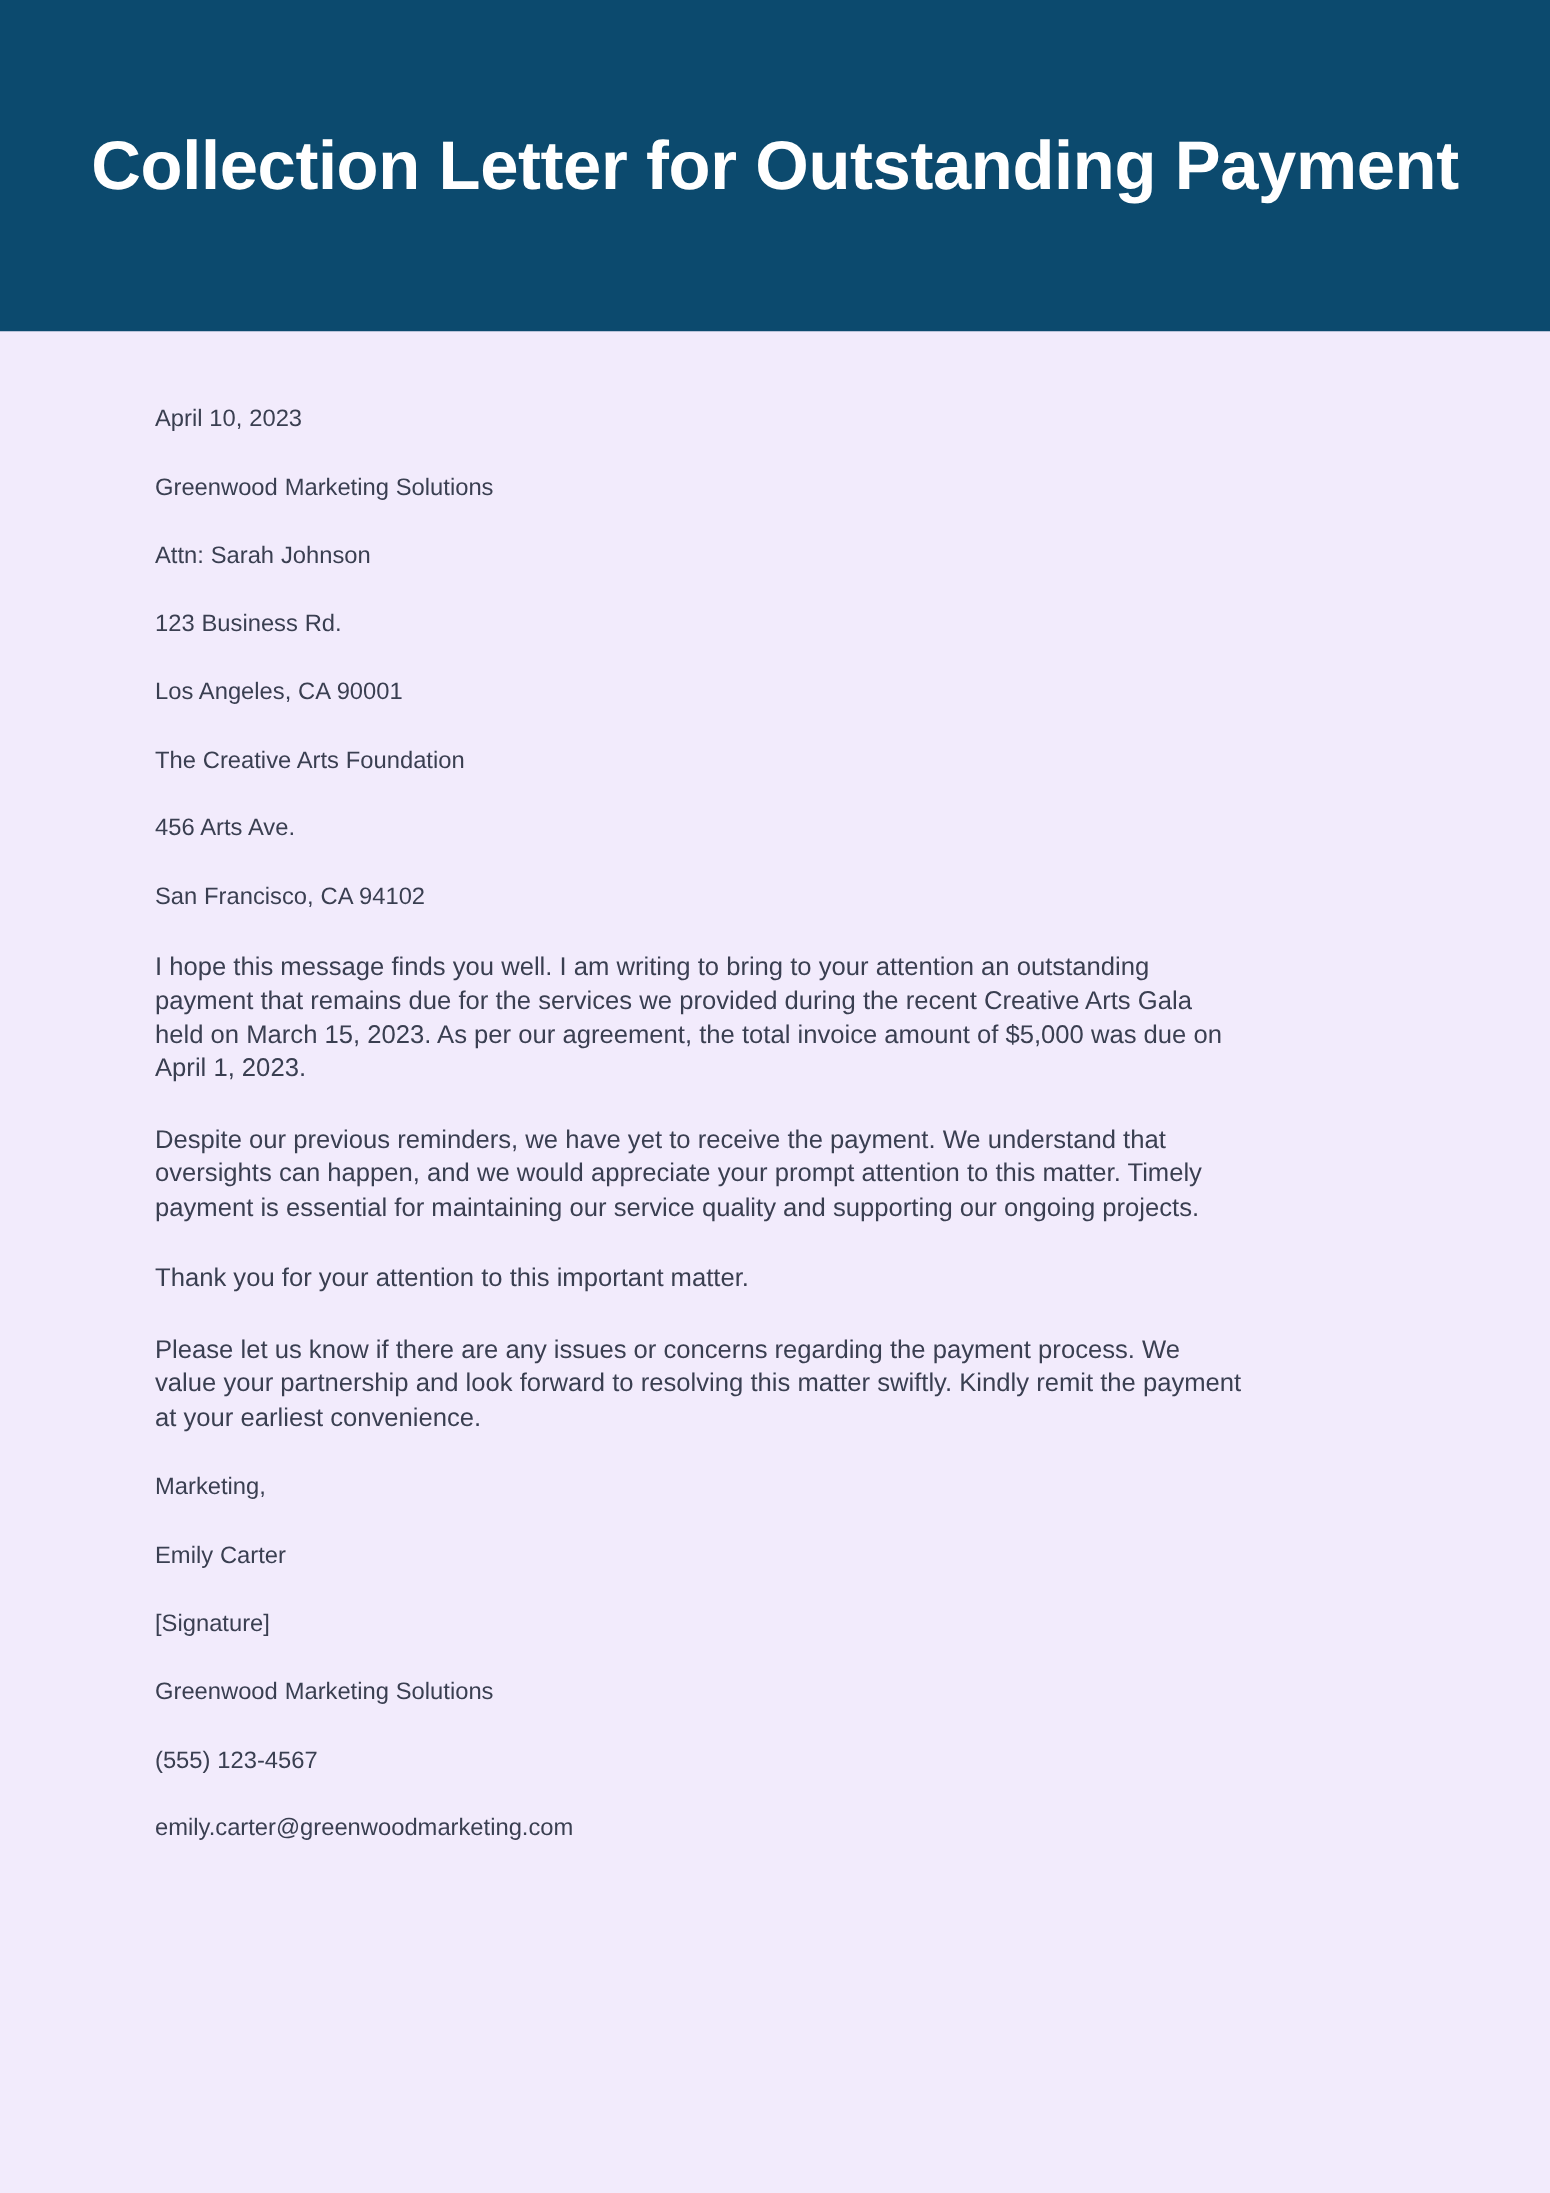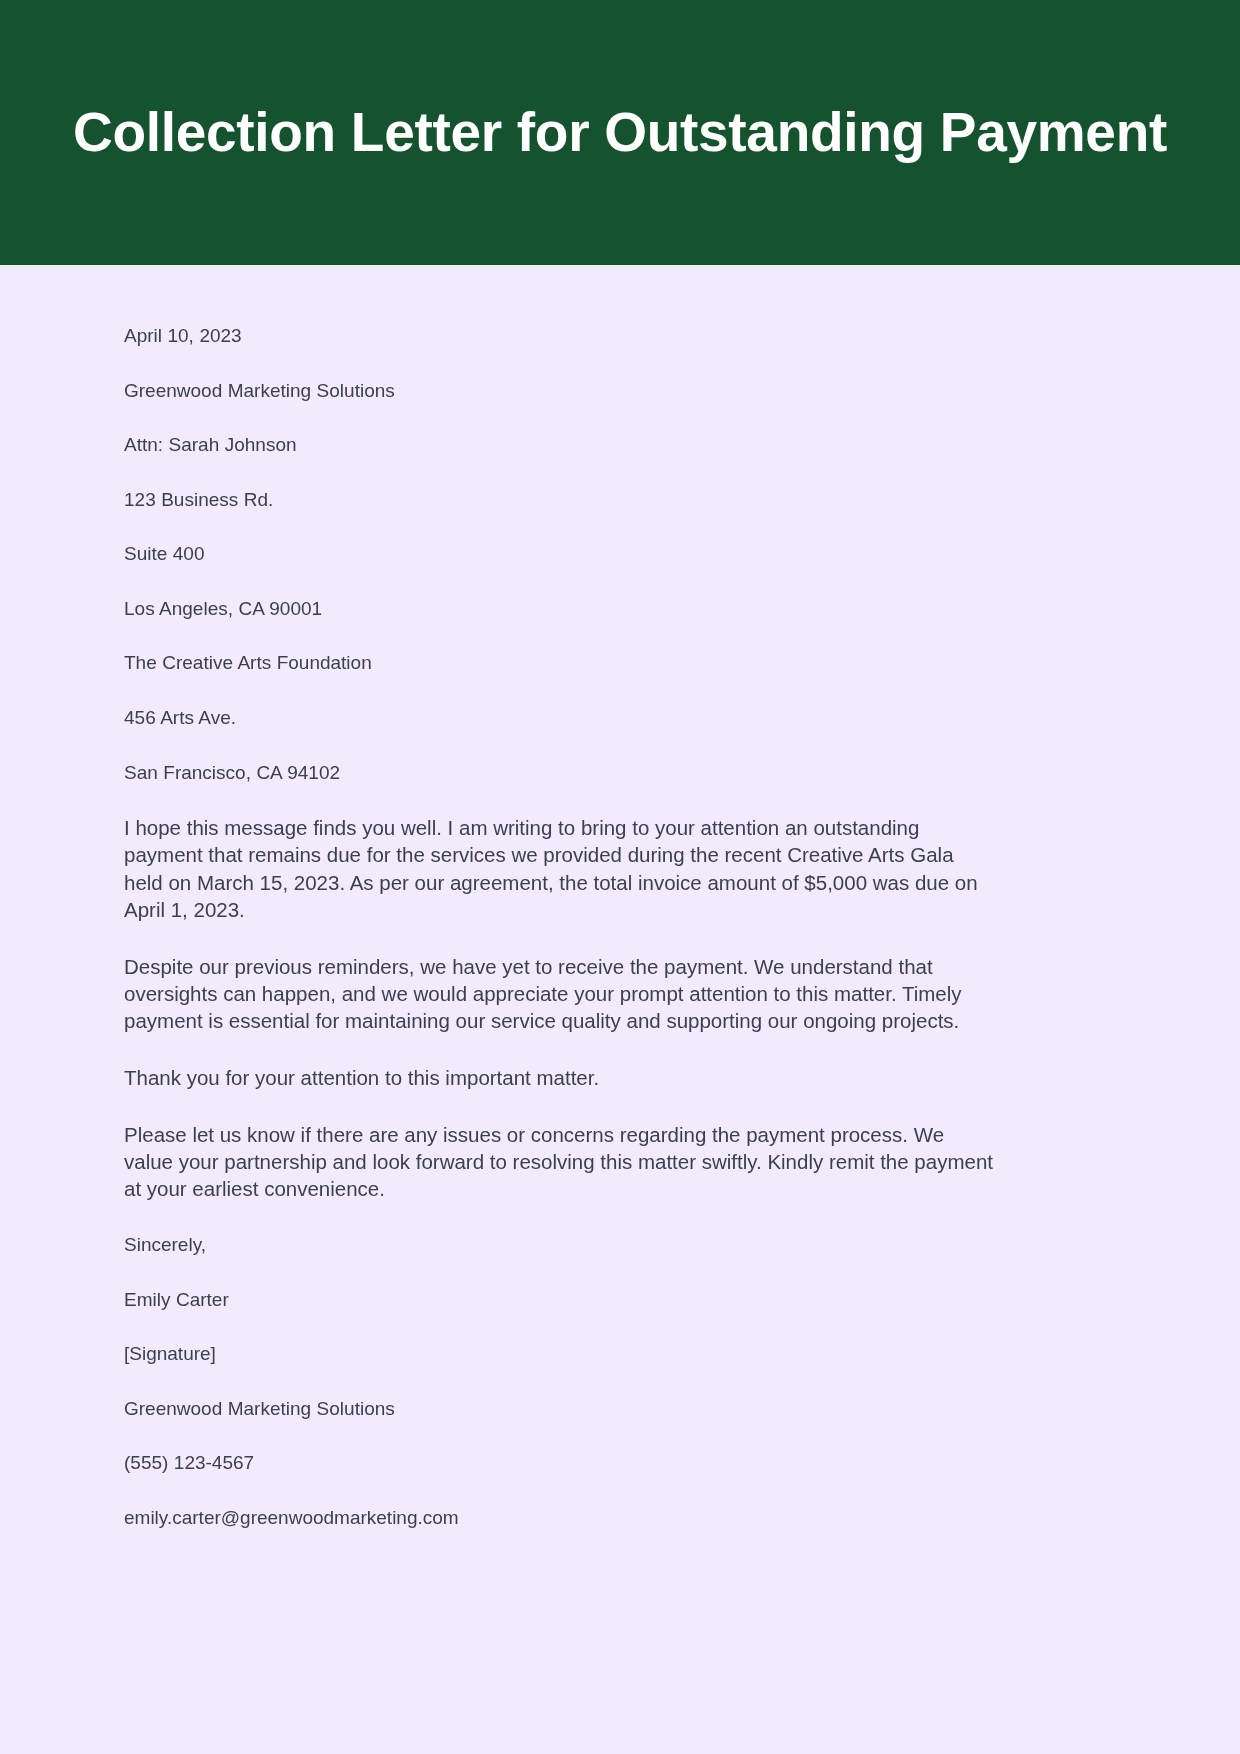--- a/index.html
+++ b/index.html
@@ -17,21 +17,21 @@
   .page {
     position: relative;
     width: 1240px;
     min-height: 1754px;
     background: #f2ebfc;
     box-sizing: border-box;
   }
   .banner {
     width: 100%;
     height: 265px;
-    background: #14532d;
+    background: #0c4a6e;
     display: flex;
     align-items: center;
     justify-content: center;
     box-sizing: border-box;
     padding: 0 40px;
   }
   .banner-title {
     color: #ffffff;
     font-family: "Liberation Sans", sans-serif;
     font-size: 55px;
@@ -81,41 +81,40 @@
   <main class="letter">
 
     <p class="line">April 10, 2023</p>
 
     <p class="line">Greenwood Marketing Solutions</p>
 
     <p class="line">Attn: Sarah Johnson</p>
 
     <p class="line">123 Business Rd.</p>
 
-    <p class="line">Suite 400</p>
 
     <p class="line">Los Angeles, CA 90001</p>
 
     <p class="line">The Creative Arts Foundation</p>
 
 
     <p class="line">456 Arts Ave.</p>
 
     <p class="line">San Francisco, CA 94102</p>
 
 
     <p class="para">I hope this message finds you well. I am writing to bring to your attention an outstanding payment that remains due for the services we provided during the recent Creative Arts Gala held on March 15, 2023. As per our agreement, the total invoice amount of $5,000 was due on April 1, 2023.</p>
 
     <p class="para">Despite our previous reminders, we have yet to receive the payment. We understand that oversights can happen, and we would appreciate your prompt attention to this matter. Timely payment is essential for maintaining our service quality and supporting our ongoing projects.</p>
 
     <p class="para">Thank you for your attention to this important matter.</p>
 
     <p class="para">Please let us know if there are any issues or concerns regarding the payment process. We value your partnership and look forward to resolving this matter swiftly. Kindly remit the payment at your earliest convenience.</p>
 
-    <p class="line">Sincerely,</p>
+    <p class="line">Marketing,</p>
 
     <p class="line">Emily Carter</p>
 
     <p class="line">[Signature]</p>
 
 
     <p class="line">Greenwood Marketing Solutions</p>
 
     <p class="line">(555) 123-4567</p>
 

